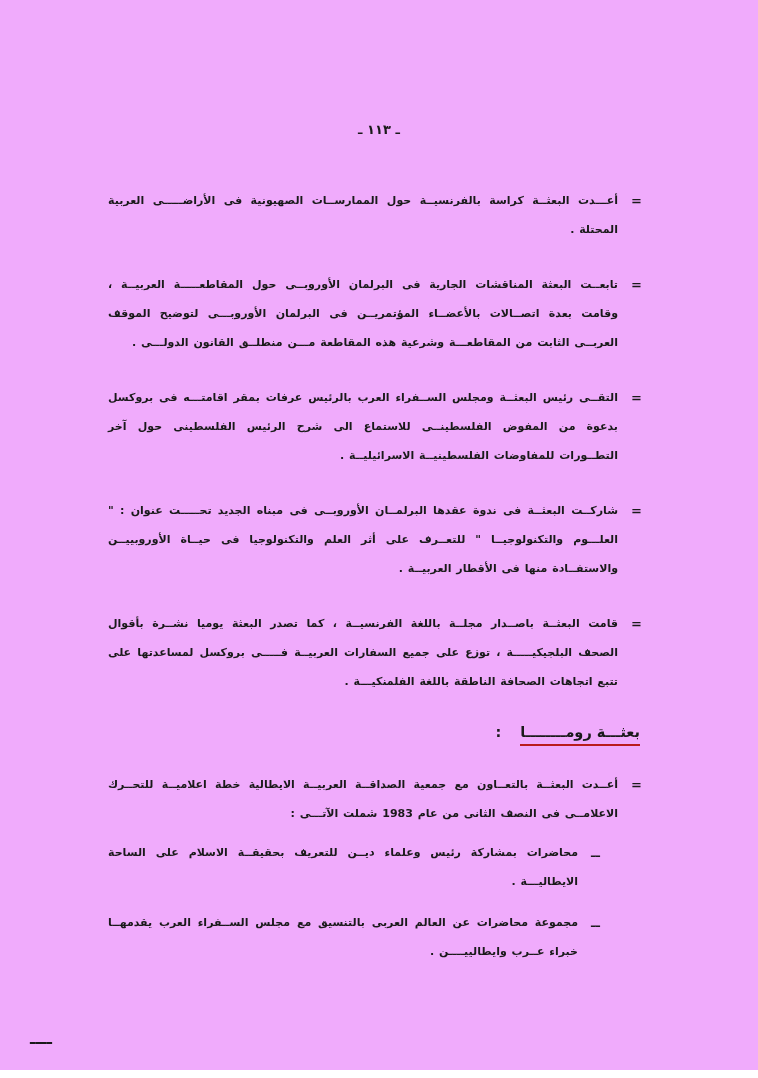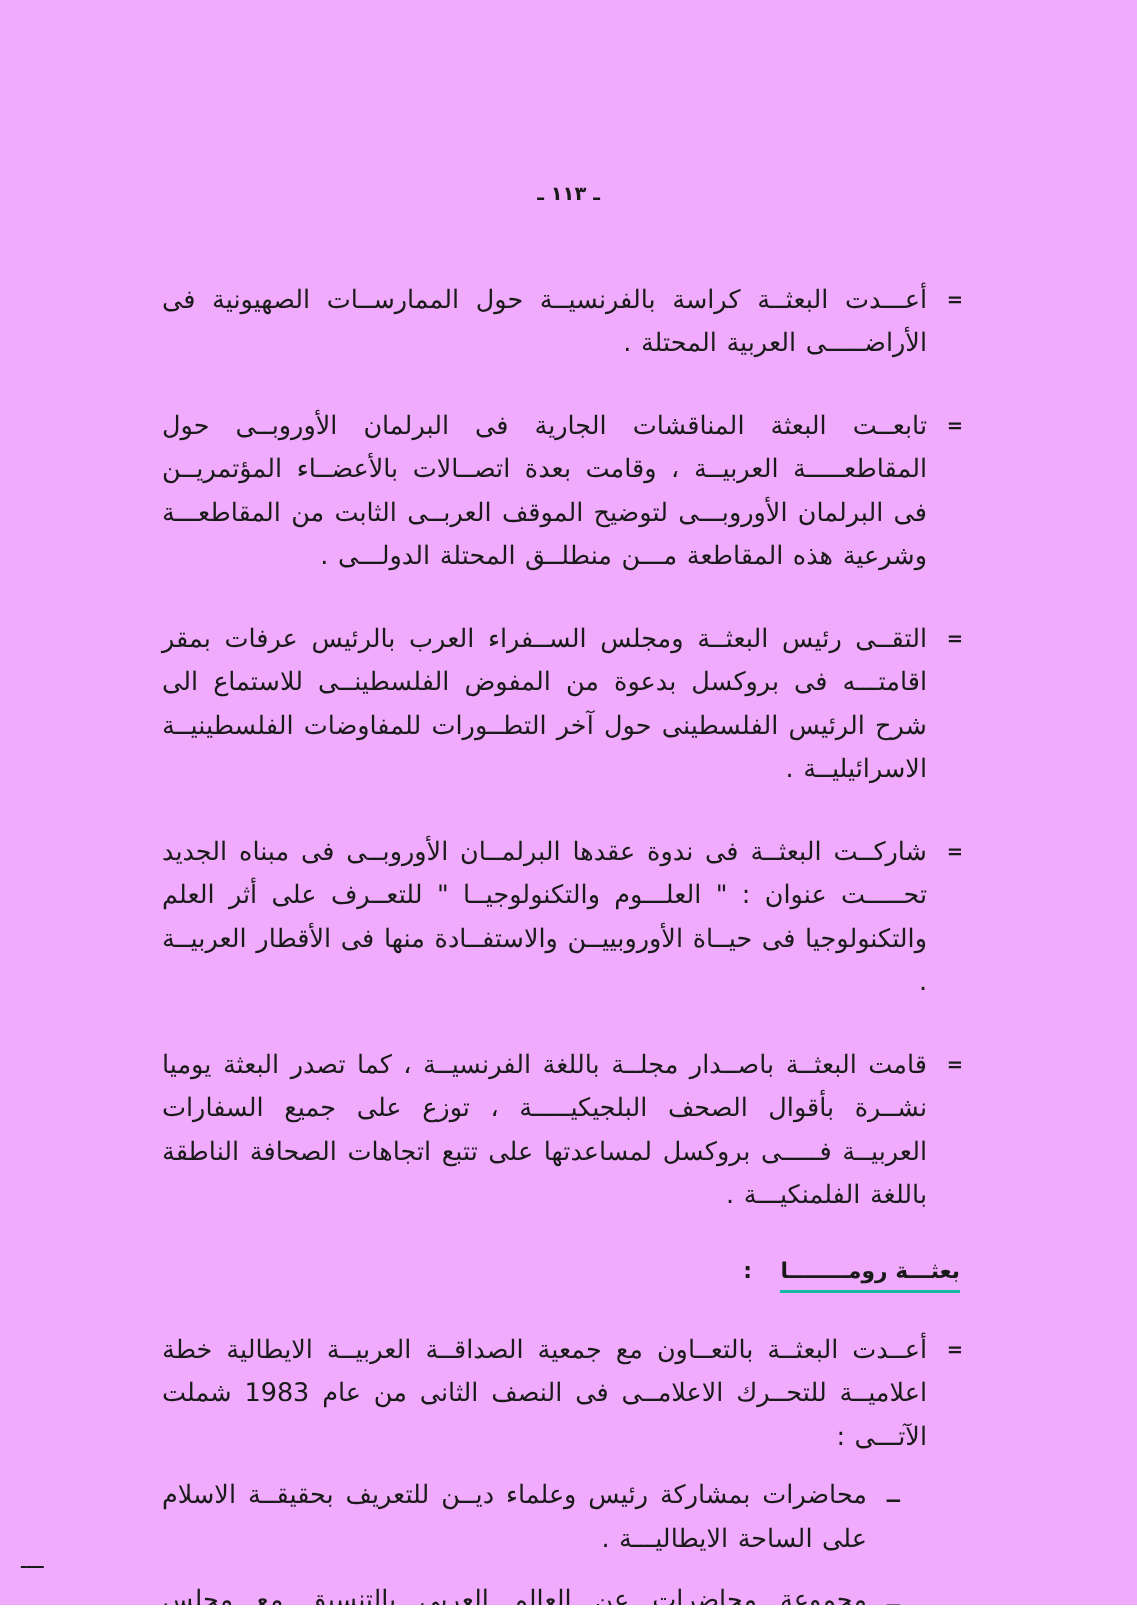--- a/index.html
+++ b/index.html
@@ -42,34 +42,34 @@
     flex: 0 0 16px;
     margin-left: 8px;
     font-weight: 700;
     font-size: 13px;
     line-height: 29px;
     color: #1a1a1a;
   }
   .text {
     flex: 1;
     margin: 0;
-    font-size: 17px;
-    font-weight: 400;
+    font-size: 11px;
+    font-weight: 700;
     line-height: 29px;
     text-align: justify;
     word-spacing: 1px;
   }
   .section-heading {
     margin: 28px 2px 24px 0;
     font-size: 14.5px;
     font-weight: 700;
   }
   .heading-text {
     display: inline-block;
-    border-bottom: 2px solid #14b8a6;
+    border-bottom: 2px solid #b91c1c;
     padding-bottom: 4px;
     letter-spacing: 1px;
   }
   .heading-colon {
     margin-right: 14px;
   }
   .intro .item {
     margin-bottom: 10px;
   }
   .sub-items {
@@ -77,43 +77,43 @@
   }
   .sub-items .item {
     margin-bottom: 12px;
   }
   .sub-items .bullet {
     flex: 0 0 14px;
   }
   .bottom-mark {
     position: absolute;
     bottom: 22px;
-    left: 14px;
+    left: 30px;
     font-weight: 700;
-    font-size: 11px;
+    font-size: 16px;
     direction: ltr;
   }
 </style>
 </head>
 <body>
 
 <div class="page">
 
   <div class="page-number">ـ ١١٣ ـ</div>
 
   <div class="content">
 
     <div class="item">
       <span class="bullet">=</span>
       <p class="text">أعـــدت البعثــة    كراسة بالفرنسيــة حول الممارســات الصهيونية فى الأراضـــــى العربية المحتلة .</p>
     </div>
 
     <div class="item">
       <span class="bullet">=</span>
-      <p class="text">تابعــت البعثة   المناقشات الجارية فى البرلمان الأوروبــى حول المقاطعـــــة العربيــة ،  وقامت بعدة اتصــالات بالأعضــاء المؤتمريــن فى البرلمان الأوروبـــى لتوضيح الموقف العربــى الثابت من المقاطعـــة وشرعية هذه المقاطعة مـــن منطلــق المحتلة الدولـــى .</p>
+      <p class="text">تابعــت البعثة   المناقشات الجارية فى البرلمان الأوروبــى حول المقاطعـــــة العربيــة ،  وقامت بعدة اتصــالات بالأعضــاء المؤتمريــن فى البرلمان الأوروبـــى لتوضيح الموقف العربــى الثابت من المقاطعـــة وشرعية هذه المقاطعة مـــن منطلــق القانون الدولـــى .</p>
     </div>
 
     <div class="item">
       <span class="bullet">=</span>
       <p class="text">التقــى رئيس البعثــة    ومجلس الســفراء العرب  بالرئيس عرفات بمقر اقامتـــه فى بروكسل بدعوة من المفوض الفلسطينــى للاستماع الى شرح الرئيس الفلسطينى حول  آخر  التطــورات للمفاوضات الفلسطينيــة الاسرائيليــة .</p>
     </div>
 
     <div class="item">
       <span class="bullet">=</span>
       <p class="text">شاركــت البعثــة   فى ندوة عقدها البرلمــان الأوروبــى فى مبناه الجديد تحـــــت عنوان :   " العلـــوم والتكنولوجيــا "    للتعــرف على أثر العلم والتكنولوجيا فى حيــاة الأوروبييــن والاستفــادة منها فى الأقطار العربيــة .</p>

